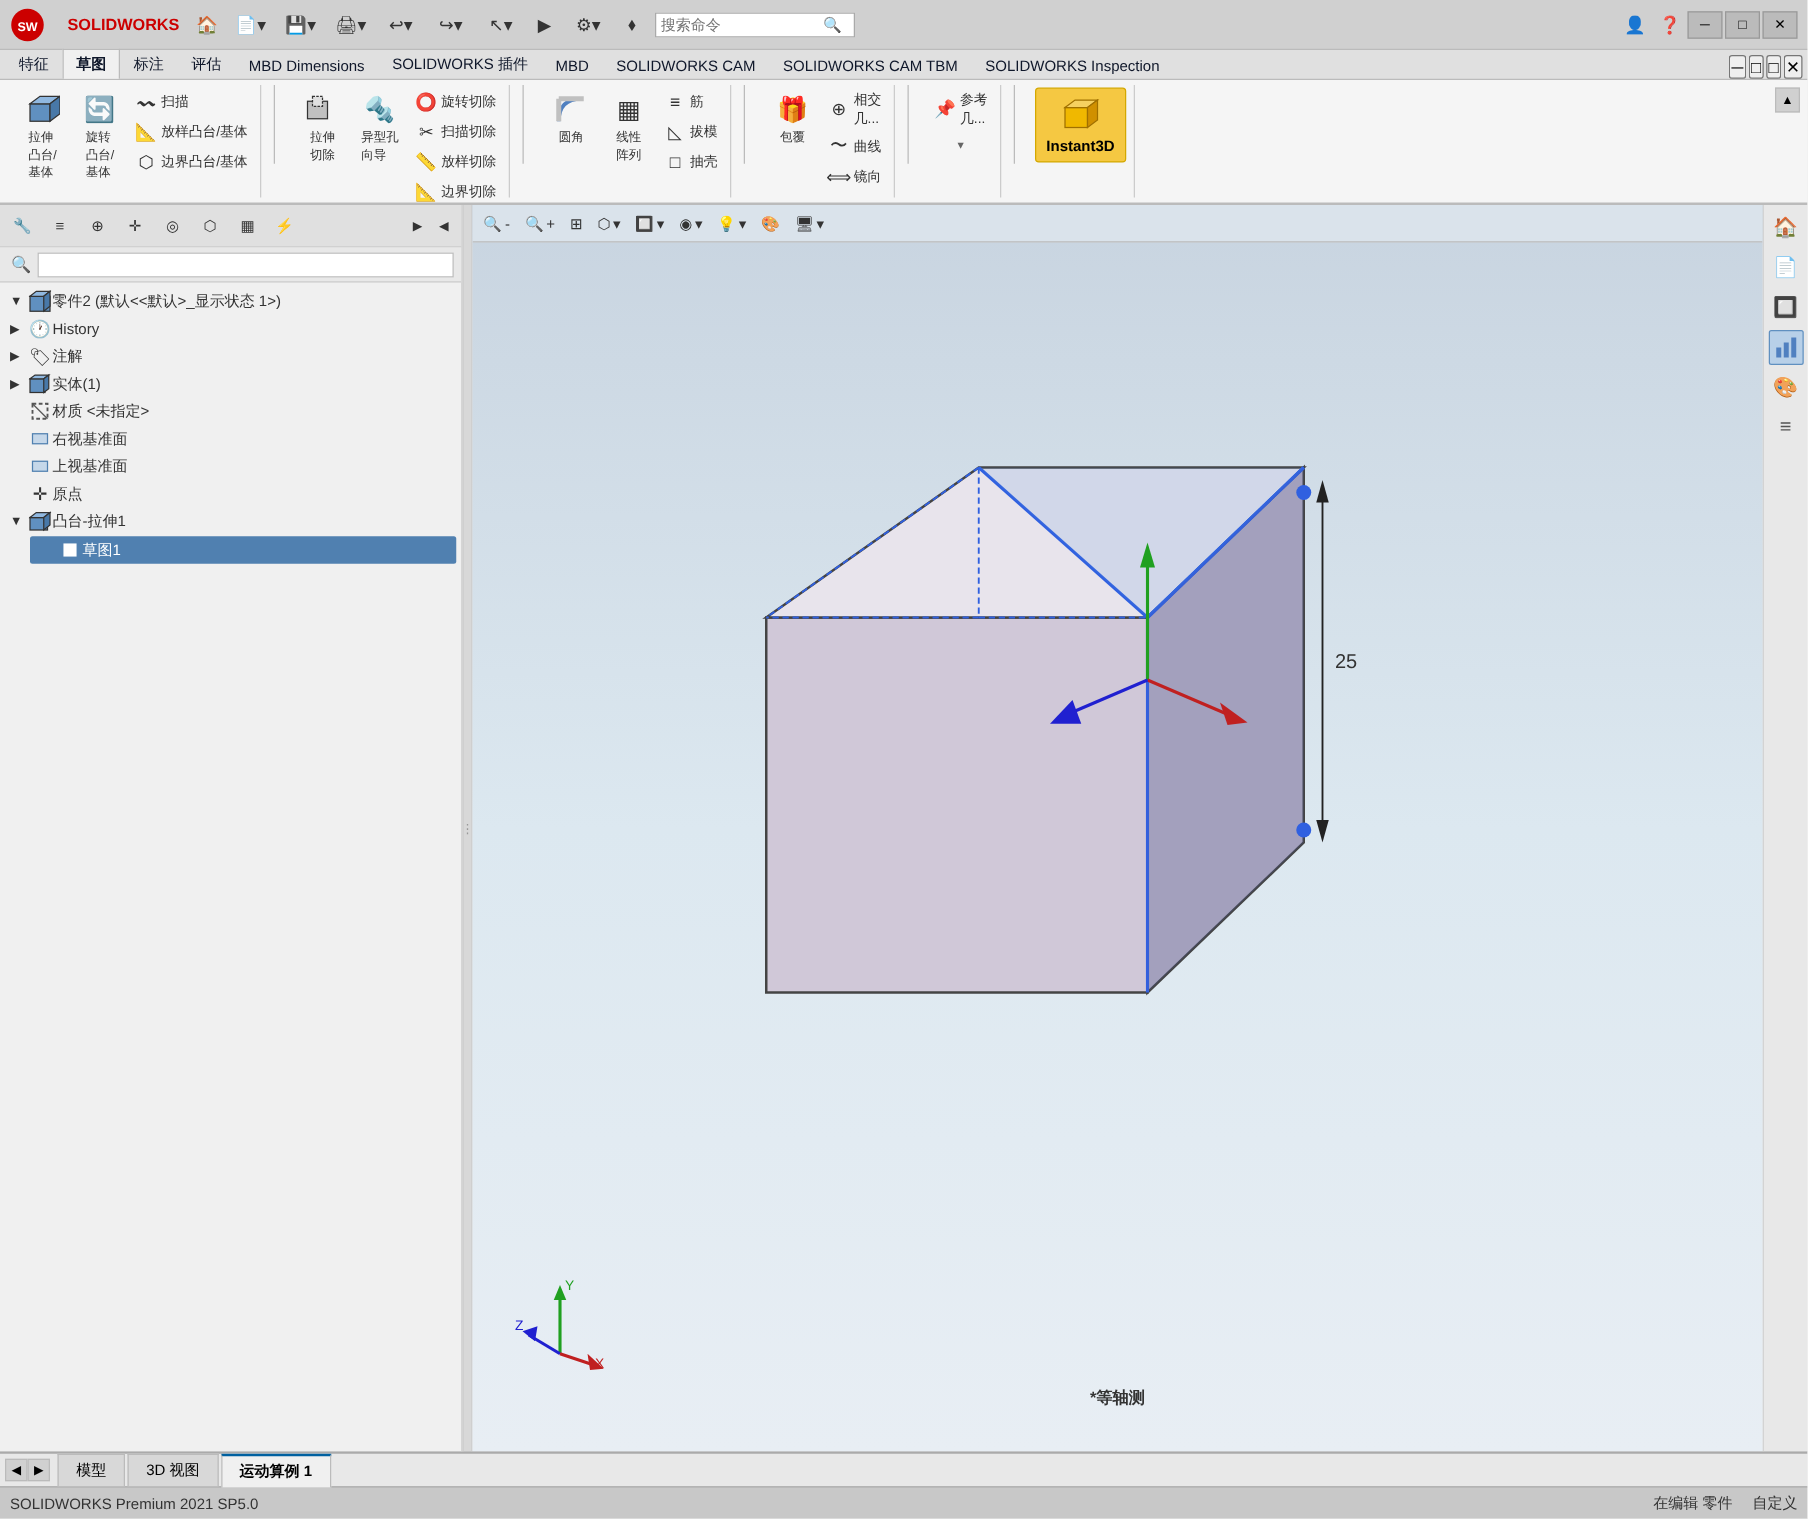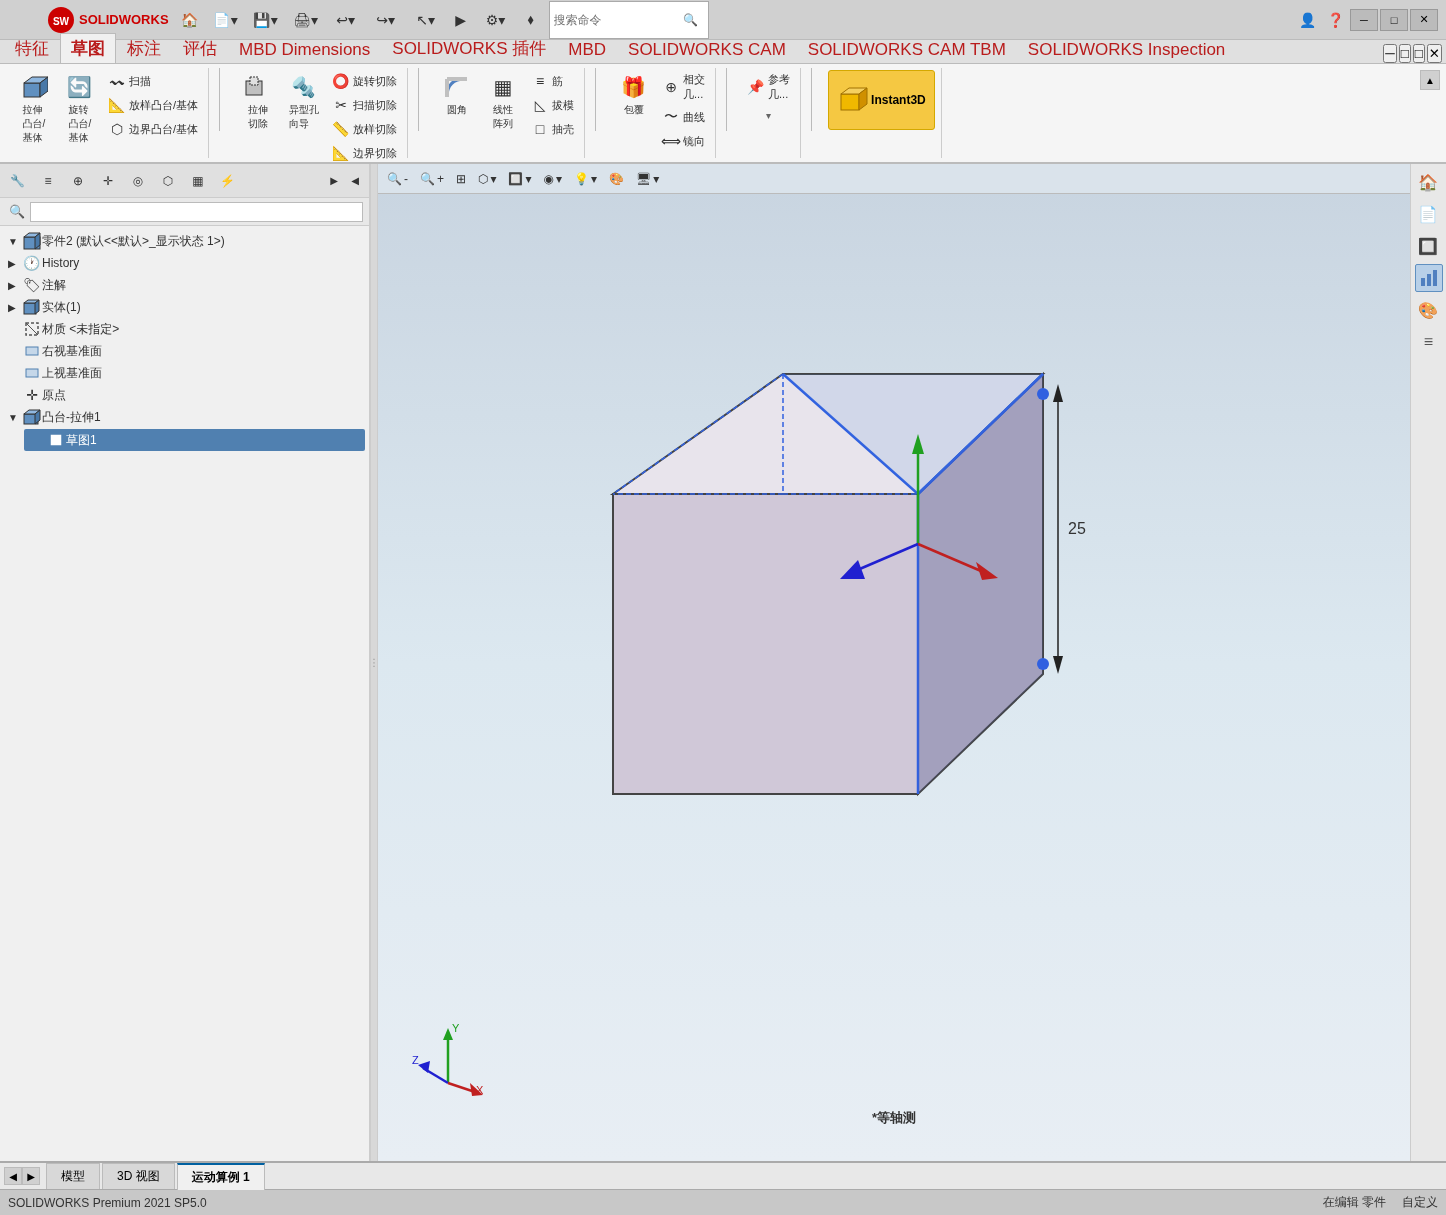--- a/index.html
+++ b/index.html
@@ -7,21 +7,21 @@
 
     
     #titlebar {
       height: 40px;
       background: #d0d0d0;
       display: flex;
       align-items: center;
       padding: 0 8px;
       border-bottom: 1px solid #bbb;
     }
-    #titlebar .logo { display: flex; align-items: center; gap: 4px; font-weight: bold; font-size: 13px; color: #cc0000; margin-left: 39px; }
+    #titlebar .logo { display: flex; align-items: center; gap: 18px; font-weight: bold; font-size: 13px; color: #cc0000; }
     #titlebar .logo svg { width: 28px; height: 28px; }
     #titlebar .title-text { flex: 1; text-align: center; font-size: 12px; color: #333; }
     #titlebar .win-controls { display: flex; gap: 2px; }
     #titlebar .win-btn { width: 28px; height: 22px; background: #bbb; border: 1px solid #999; cursor: pointer; display: flex; align-items: center; justify-content: center; font-size: 11px; }
 
     .tb-btn {
       width: 28px; height: 28px;
       background: transparent;
       border: 1px solid transparent;
       border-radius: 2px;
@@ -31,43 +31,43 @@
       color: #333;
     }
     .tb-btn.with-arrow { width: 38px; }
 
     #search-box {
       display: flex; align-items: center;
       border: 1px solid #aaa;
       background: white;
       padding: 2px 4px;
       margin-left: 4px;
-      height: 38px;
+      height: 20px;
       width: 160px;
     }
     #search-box input {
       border: none; outline: none; font-size: 12px; width: 130px; background: transparent;
     }
 
     
     #ribbon-tabs {
       display: flex;
       align-items: flex-end;
       background: #e0e0e0;
       padding: 0 4px;
       height: 24px;
       border-bottom: 1px solid #bbb;
     }
     .ribbon-tab {
       padding: 3px 10px;
-      font-size: 17px;
+      font-size: 12px;
       cursor: pointer;
       border: 1px solid transparent;
       border-bottom: none;
-      color: #b91c1c;
+      color: #0f172a;
     }
     .ribbon-tab.active { background: #f0f0f0; border-color: #bbb; border-bottom-color: #f0f0f0; font-weight: bold; }
 
     
     #ribbon-content {
       height: 100px;
       background: #f5f5f5;
       border-bottom: 2px solid #bbb;
       display: flex;
       align-items: stretch;
@@ -328,21 +328,21 @@
     
     .instant3d-btn {
       background: #f5c842;
       border: 1px solid #d4a800;
       border-radius: 3px;
       padding: 2px 8px;
       font-size: 12px;
       font-weight: bold;
       cursor: pointer;
       height: 60px;
-      display: flex; align-items: center; justify-content: center;
+      display: flex; flex-direction: column; align-items: center; justify-content: center;
       gap: 2px;
     }
 
     .divider-v {
       width: 1px;
       background: #bbb;
       height: 70%;
       margin: 0 4px;
     }
 

